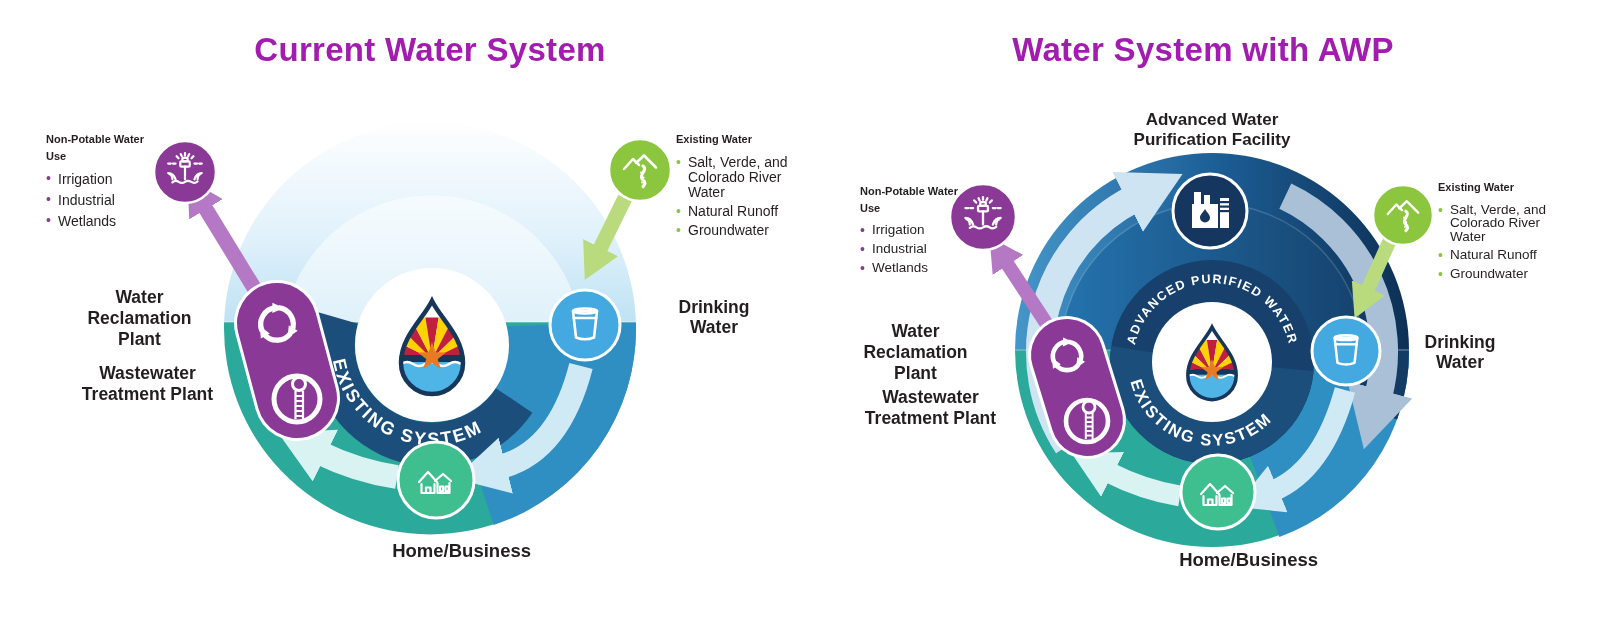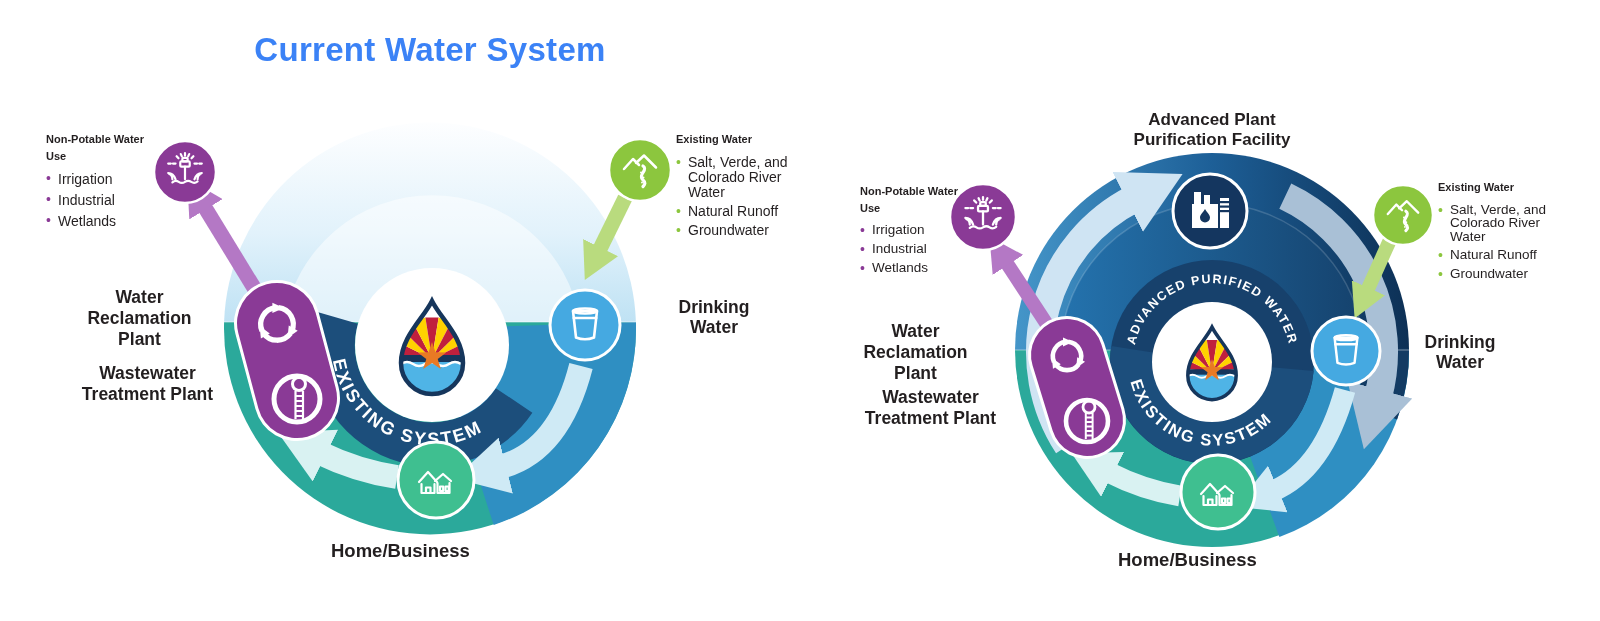--- a/index.html
+++ b/index.html
@@ -1,21 +1,21 @@
 <!DOCTYPE html>
 <html><head>
 <meta charset="utf-8">
 <style>
   html,body{margin:0;padding:0;background:#ffffff;}
   #canvas{position:relative;width:1600px;height:621px;background:#ffffff;overflow:hidden;
           font-family:"Liberation Sans","DejaVu Sans",sans-serif;color:#231f20;}
   .abs{position:absolute;}
-  .title{font-size:33px;font-weight:bold;letter-spacing:.3px;color:#3b82f6;text-align:center;}
+  .title{font-size:33px;font-weight:bold;letter-spacing:.3px;color:#a21caf;text-align:center;}
   .biglabel{font-weight:bold;font-size:17.5px;line-height:21px;text-align:center;}
-  .homelabel{font-weight:bold;font-size:18.5px;text-align:left;}
+  .homelabel{font-weight:bold;font-size:18.5px;text-align:right;}
   .blockhead{font-weight:bold;font-size:11px;line-height:16.5px;margin-bottom:7px;}
   .li{display:flex;align-items:flex-start;margin-top:4px;font-size:14px;line-height:15px;}
   .li .dot{width:9px;flex:0 0 9px;font-size:14px;line-height:15px;margin-right:3px;}
   .np .dot{color:#8a3a96;}
   .ew .dot{color:#8cc63e;}
   .tight .li{font-size:13.5px;line-height:13.8px;margin-top:4px;}
   .loose .li{margin-top:5px;line-height:16px;}
   svg text{font-family:"Liberation Sans","DejaVu Sans",sans-serif;}
 </style>
 </head>
@@ -261,20 +261,21 @@
     </g>
 
     <g>
       <circle cx="1403" cy="215" r="30" fill="#8cc63e" stroke="#ffffff" stroke-width="2.5"></circle>
       <use href="#mtn" transform="translate(1403,215) scale(0.95)"></use>
     </g>
   </g>
 </svg>
 
 <div class="abs title" style="left:175px;top:31px;width:510px;">Current Water System</div>
+<div class="abs title" style="left:948px;top:31px;width:510px;">Water System with AWP</div>
 
 <div class="abs" style="left:46px;top:131px;width:100px;">
   <div class="blockhead">Non-Potable Water Use</div>
   <div class="np loose">
     <div class="li">
           <span class="dot">•</span>
           <span>Irrigation</span>
         </div>
     <div class="li">
           <span class="dot">•</span>
@@ -303,21 +304,21 @@
           <span>Groundwater</span>
         </div>
   </div>
 </div>
 
 <div class="abs biglabel" style="left:72px;top:287px;width:135px;">Water Reclamation Plant</div>
 <div class="abs biglabel" style="left:75px;top:363px;width:145px;">Wastewater Treatment Plant</div>
 <div class="abs biglabel" style="left:664px;top:297px;width:100px;line-height:20px;">Drinking Water</div>
 <div class="abs homelabel" style="left:331px;top:540px;width:200px;">Home/Business</div>
 
-<div class="abs biglabel" style="left:1112px;top:110px;width:200px;line-height:19.5px;font-size:17px;">Advanced Plant Purification Facility</div>
+<div class="abs biglabel" style="left:1112px;top:110px;width:200px;line-height:19.5px;font-size:17px;">Advanced Water Purification Facility</div>
 
 <div class="abs" style="left:860px;top:183px;width:100px;">
   <div class="blockhead">Non-Potable Water Use</div>
   <div class="np tight">
     <div class="li">
           <span class="dot">•</span>
           <span>Irrigation</span>
         </div>
     <div class="li">
           <span class="dot">•</span>

